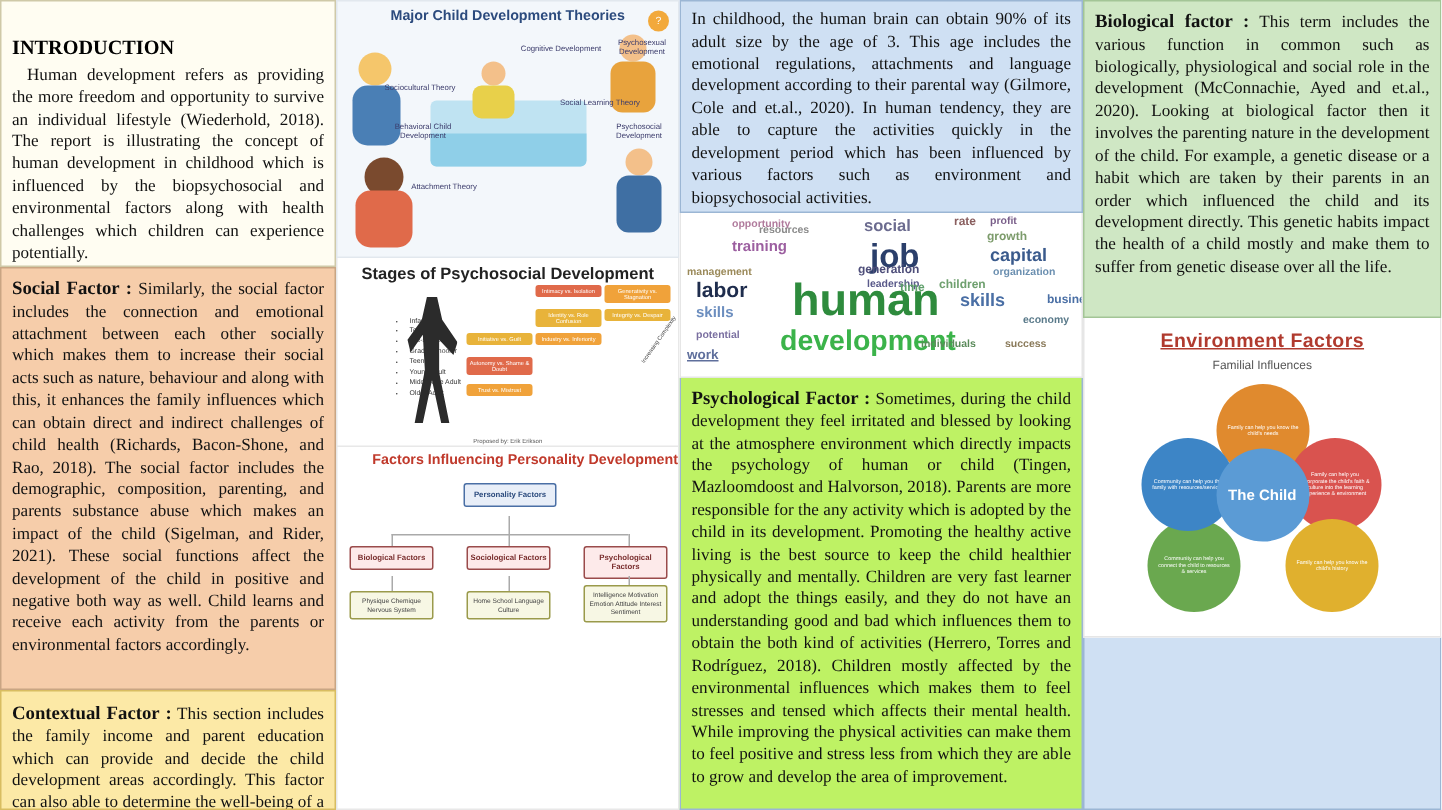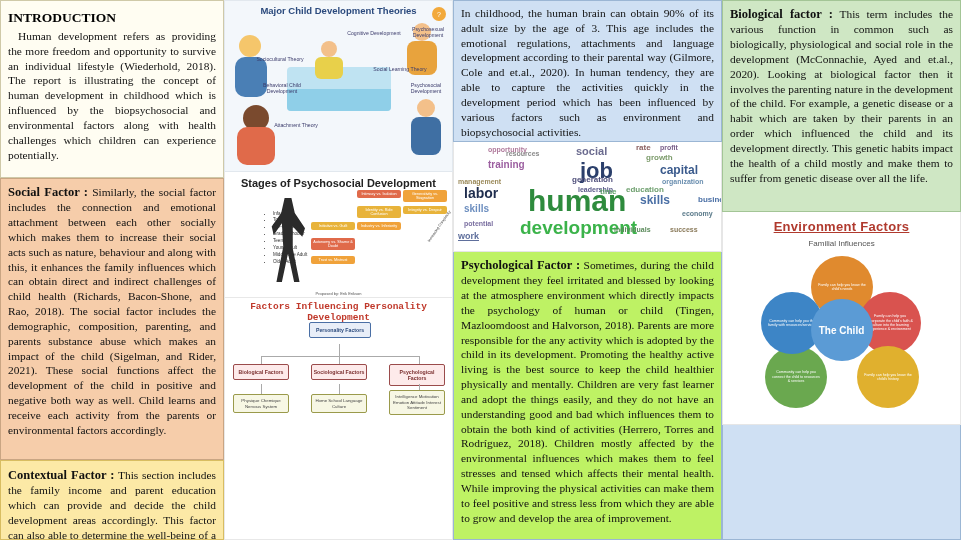--- a/index.html
+++ b/index.html
@@ -51,21 +51,21 @@
     font-size: 11.4px;
     line-height: 1.30;
     text-align: justify;
     color: #111;
     margin: 0;
   }
   .indent { text-indent: 10px; }
   .title-intro {
     font-weight: bold;
     font-size: 13.5px;
-    margin: 4px 0 3px 0;
+    margin: 18px 0 3px 0;
     color: #000;
   }
 
   
   .c2 { background: #ffffff; display: flex; flex-direction: column; }
   .img-theories {
     height: 172px;
     background: #f3f7fb;
     position: relative;
     overflow: hidden;
@@ -164,25 +164,25 @@
     position: absolute;
     bottom: 1px; left: 0; right: 0;
     text-align: center;
     font-size: 4px;
     color: #555;
     font-family: "Liberation Sans", sans-serif;
   }
 
   
   .fac-title {
-    font-family: Liberation Mono, monospace;
+    font-family: Liberation Sans, sans-serif;
     font-weight: bold;
     color: #c0392b;
     font-size: 9.5px;
-    text-align: center;
+    text-align: right;
     padding-top: 3px;
   }
   .fac-node {
     position: absolute;
     border: 1px solid #9a4b4b;
     background: #fdeaea;
     font-family: "Liberation Sans", sans-serif;
     font-size: 5.2px;
     font-weight: bold;
     color: #7a2e2e;
@@ -421,31 +421,31 @@
     <div class="box-childhood">
       <p class="body-txt">In childhood, the human brain can obtain 90% of its adult size by the age of 3. This age includes the emotional regulations, attachments and language development according to their parental way (Gilmore, Cole and et.al., 2020). In human tendency, they are able to capture the activities quickly in the development period which has been influenced by various factors such as environment and biopsychosocial activities.</p>
     </div>
 
     <div class="img-wordcloud">
       <span class="wc" style="left:34px;top:4px;font-size:7px;color:#b07a9c;">opportunity</span>
       <span class="wc" style="left:52px;top:8px;font-size:7px;color:#8a8a8a;">resources</span>
       <span class="wc" style="left:122px;top:4px;font-size:11px;color:#6b6b8f;">social</span>
       <span class="wc" style="left:182px;top:2px;font-size:8px;color:#8a5f5f;">rate</span>
       <span class="wc" style="left:206px;top:2px;font-size:7px;color:#7a5f8a;">profit</span>
-      <span class="wc" style="left:192px;top:12px;font-size:8px;color:#7c9b6b;">growth</span>
+      <span class="wc" style="left:204px;top:12px;font-size:8px;color:#7c9b6b;">growth</span>
       <span class="wc" style="left:34px;top:18px;font-size:10px;color:#9c5fa0;">training</span>
       <span class="wc" style="left:126px;top:18px;font-size:22px;color:#2b3f6b;">job</span>
       <span class="wc" style="left:206px;top:22px;font-size:12px;color:#3a5a8c;">capital</span>
       <span class="wc" style="left:4px;top:36px;font-size:7px;color:#9b8a5a;">management</span>
       <span class="wc" style="left:118px;top:34px;font-size:8px;color:#4e4e7a;">generation</span>
       <span class="wc" style="left:124px;top:44px;font-size:7px;color:#5a5a8a;">leadership</span>
       <span class="wc" style="left:208px;top:36px;font-size:7px;color:#6b8fb0;">organization</span>
       <span class="wc" style="left:10px;top:44px;font-size:14px;color:#1f2d4d;">labor</span>
       <span class="wc" style="left:146px;top:46px;font-size:8px;color:#5fa06b;">time</span>
-      <span class="wc" style="left:172px;top:44px;font-size:8px;color:#6fa06f;">education</span>
+      <span class="wc" style="left:172px;top:44px;font-size:8px;color:#6fa06f;">children</span>
       <span class="wc" style="left:186px;top:52px;font-size:12px;color:#4a6fa5;">skills</span>
       <span class="wc" style="left:216px;top:54px;font-size:8px;color:#4a6fa5;padding-left:28px;">business</span>
       <span class="wc" style="left:10px;top:62px;font-size:10px;color:#6c8ebf;">skills</span>
       <span class="wc" style="left:66px;top:76px;font-size:19px;color:#3bb34a;">development</span>
       <span class="wc" style="left:74px;top:44px;font-size:30px;color:#2e8b3d;">human</span>
       <span class="wc" style="left:10px;top:78px;font-size:7px;color:#7a6fa0;">potential</span>
       <span class="wc" style="left:4px;top:90px;font-size:9px;color:#5f6f9c;text-decoration:underline;">work</span>
       <span class="wc" style="left:160px;top:84px;font-size:7px;color:#5a8a5a;">individuals</span>
       <span class="wc" style="left:228px;top:68px;font-size:7px;color:#5a7a8a;">economy</span>
       <span class="wc" style="left:216px;top:84px;font-size:7px;color:#8a7a5a;">success</span>

